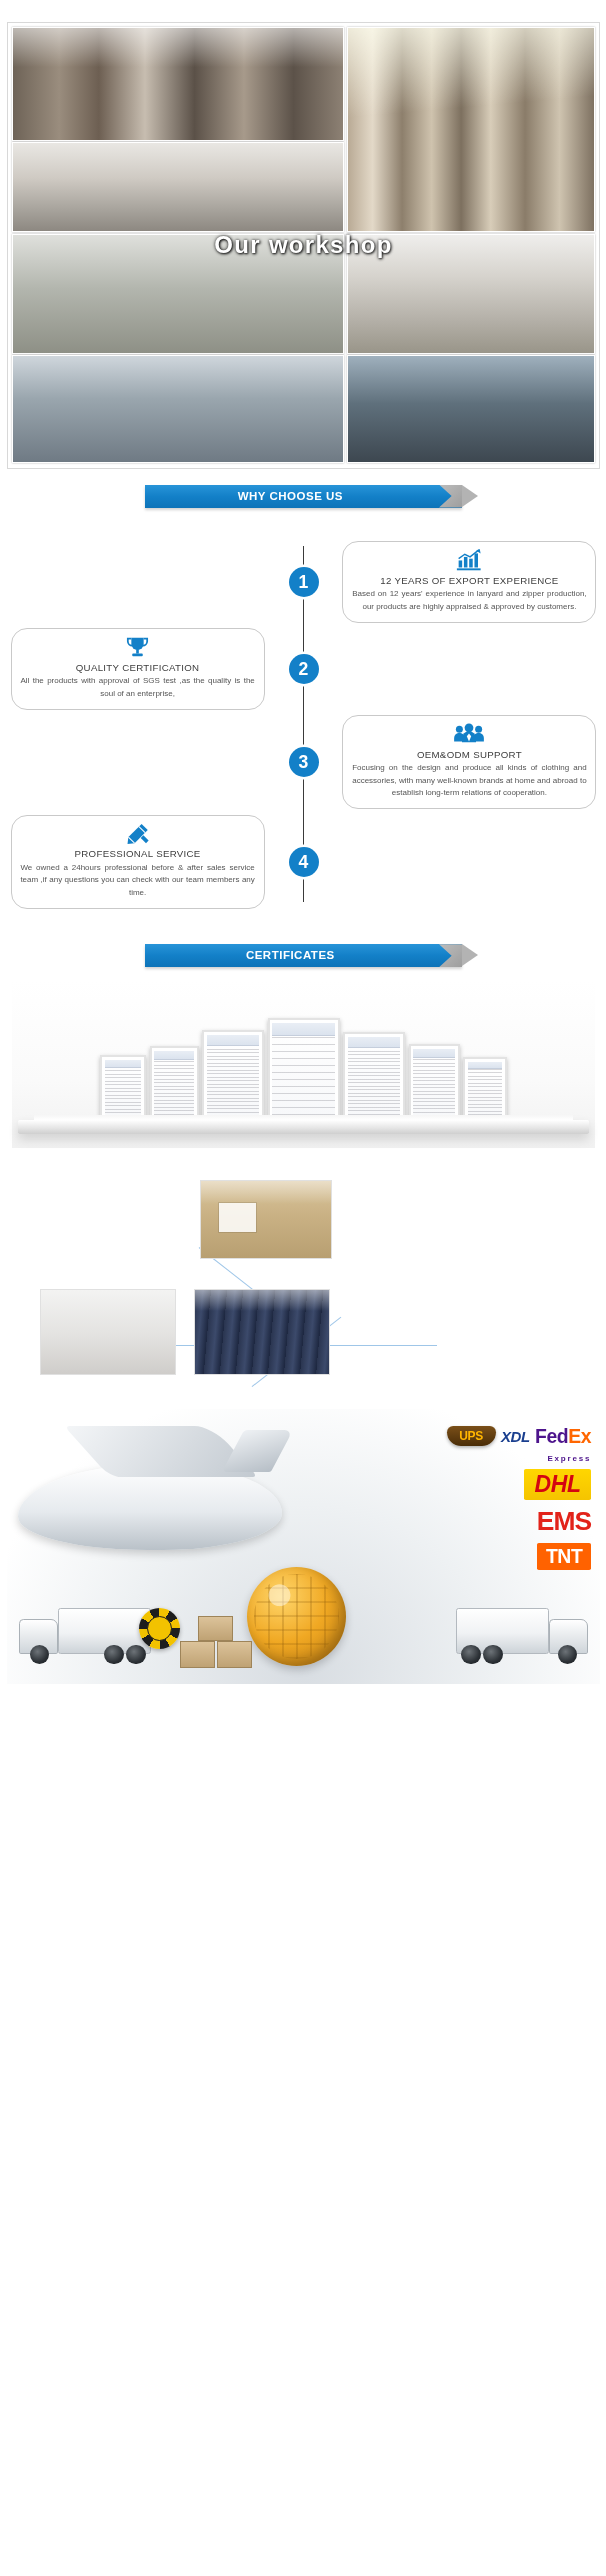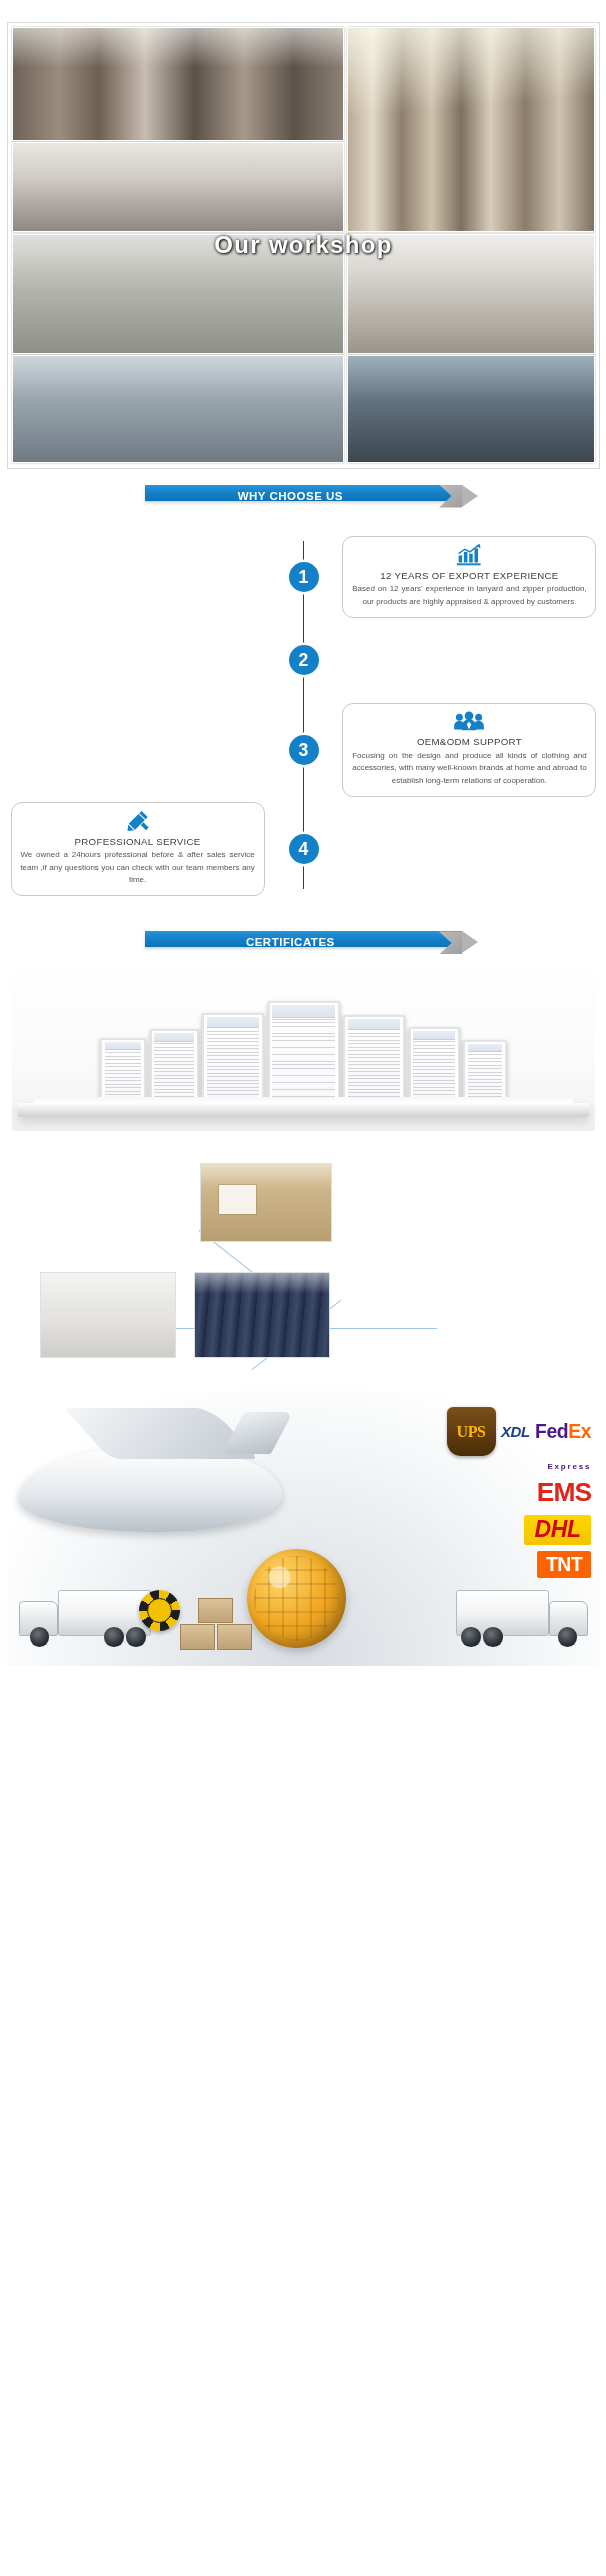--- a/index.html
+++ b/index.html
@@ -67,21 +67,21 @@
     font-family: "Liberation Sans", sans-serif;
     pointer-events: none;
   }
 
   
   .ribbon-row { text-align: center; padding: 16px 0 5.3px 0; }
   .ribbon {
     display: inline-block;
     position: relative;
     width: 317px;
-    height: 16px;
+    height: 23px;
     line-height: 23px;
     background: linear-gradient(180deg,#2894d8 0%,#1380c8 50%,#0d73b8 100%);
     color: #fff;
     font-size: 11.5px;
     font-weight: 700;
     letter-spacing: 0.5px;
     text-align: center;
     padding-right: 26.4px;
     box-shadow: 0 1.8px 2.6px rgba(0,0,0,.18);
   }
@@ -145,21 +145,21 @@
     font-size: 17.6px;
     font-weight: 700;
     text-align: center;
     line-height: 30px;
     z-index: 5;
     box-shadow: 0 0 0 2.6px #fff;
   }
   .card {
     width: 254px;
     border: 0.9px solid #c9c9c9;
-    border-radius: 11px;
+    border-radius: 16px;
     background: #fff;
     padding: 7px 8.8px 8.8px 8.8px;
     text-align: center;
   }
   .card-icon { color: #1380c8; height: 23px; margin-bottom: 2.6px; }
   .card-icon svg { display: block; margin: 0 auto; }
   .card-title {
     font-size: 9.7px;
     color: #3d3d3d;
     letter-spacing: 0.3px;
@@ -370,24 +370,23 @@
   }
 
   .logos { position: absolute; right: 8.8px; top: 16px; width: 220px; }
   .logo-row { display: flex; align-items: center; justify-content: flex-end; gap: 5.3px; margin-bottom: 6.2px; }
   .lg {
     display: inline-flex; align-items: center; justify-content: center;
     font-weight: 800; letter-spacing: -0.4px;
   }
   .lg-ups {
     background: linear-gradient(180deg,#7a4f18,#4a2d08);
-    color: #ffb500; font-size: 16px;
-    width: 49px; height: 49px; border-radius: 6.2px 6.2px 14px 14px;
+    color: #ffb500; font-size: 12px;
+    width: 49px; height: 20px; border-radius: 6.2px 6.2px 14px 14px;
     box-shadow: 0 1.8px 3.5px rgba(0,0,0,.3);
-    font-family: Liberation Serif, serif;
   }
   .lg-xdl { color: #1a3f8f; font-size: 15px; font-style: italic; }
   .lg-fed { font-size: 19.4px; }
   .lg-fed .fe { color: #4d148c; }
   .lg-fed .ex { color: #ff6600; }
   .lg-express { color: #4d148c; font-size: 8px; font-weight: 700; letter-spacing: 1.8px; text-align: right; }
   .lg-ems { color: #e2231a; font-size: 26.4px; letter-spacing: -0.9px; }
   .lg-dhl {
     background: linear-gradient(180deg,#ffd600,#f5c400);
     color: #d40511; font-size: 23px; font-style: italic;
@@ -457,20 +456,33 @@
               <path d="M27 0 L28 5 L23 2 Z" fill="#1380c8"></path>
             </svg>
           </div>
           <div class="card-title">12  YEARS  OF EXPORT  EXPERIENCE</div>
           <div class="card-desc">Based on 12 years' experience in lanyard and zipper production, our products are highly appraised &amp; approved by customers.</div>
         </div>
       </div>
 
       <div class="adv-item left">
         <div class="num">2</div>
+        <div class="card">
+          <div class="card-icon">
+            <svg width="25" height="22" viewBox="0 0 28 25">
+              <path d="M7 2 h14 v7 a7 7 0 0 1 -14 0 Z" fill="#1380c8"></path>
+              <path d="M7 3 h-4 v3 a5 5 0 0 0 5 5" stroke="#1380c8" stroke-width="2" fill="none"></path>
+              <path d="M21 3 h4 v3 a5 5 0 0 1 -5 5" stroke="#1380c8" stroke-width="2" fill="none"></path>
+              <rect x="12.5" y="15" width="3" height="5" fill="#1380c8"></rect>
+              <rect x="8" y="20" width="12" height="3" rx="1" fill="#1380c8"></rect>
+            </svg>
+          </div>
+          <div class="card-title">QUALITY CERTIFICATION</div>
+          <div class="card-desc">All the products with approval of SGS test ,as the quality is the soul of an enterprise,</div>
+        </div>
       </div>
 
       <div class="adv-item right">
         <div class="num">3</div>
         <div class="card">
           <div class="card-icon">
             <svg width="32" height="21" viewBox="0 0 36 24">
               <circle cx="7" cy="7" r="4" fill="#1380c8"></circle>
               <path d="M1 21 v-4 a6 6 0 0 1 12 0 v4 Z" fill="#1380c8"></path>
               <circle cx="29" cy="7" r="4" fill="#1380c8"></circle>
@@ -595,24 +607,24 @@
         <span class="lg lg-xdl">XDL</span>
         <span class="lg lg-fed">
           <span class="fe">Fed</span>
             <span class="ex">Ex</span>
         </span>
       </div>
       <div class="logo-row">
         <span class="lg-express">Express</span>
       </div>
       <div class="logo-row">
+        <span class="lg lg-dhl">DHL</span>
+      </div>
+      <div class="logo-row">
         <span class="lg lg-ems">EMS</span>
-      </div>
-      <div class="logo-row">
-        <span class="lg lg-dhl">DHL</span>
       </div>
       <div class="logo-row">
         <span class="lg lg-tnt">TNT</span>
       </div>
     </div>
   </div>
 
   <div class="bottom-pad"></div>
 </div>
 

